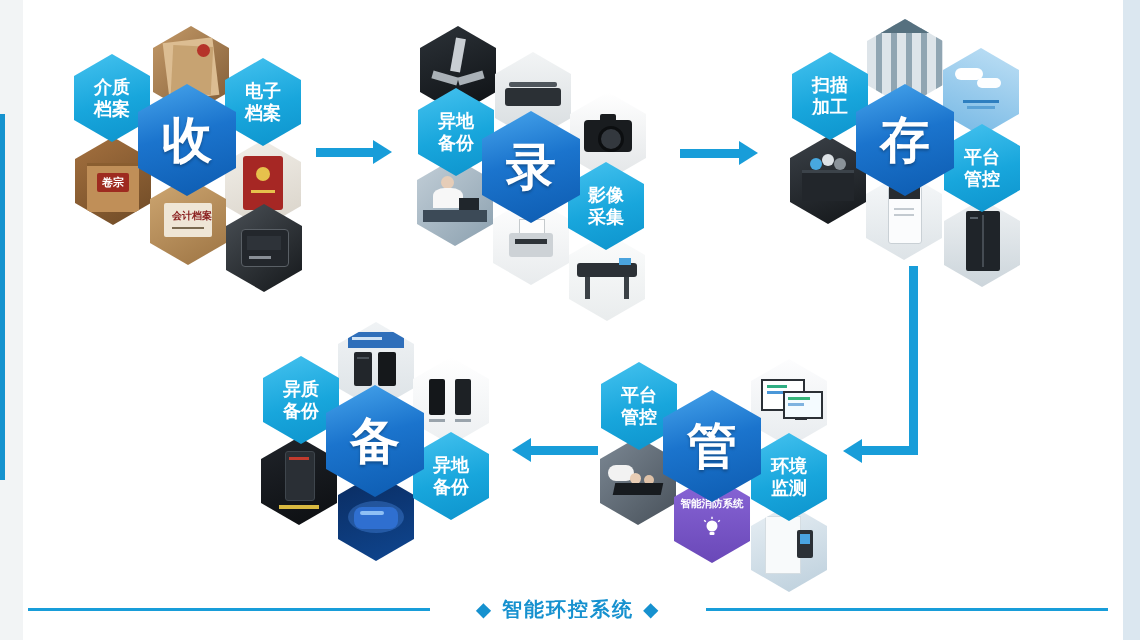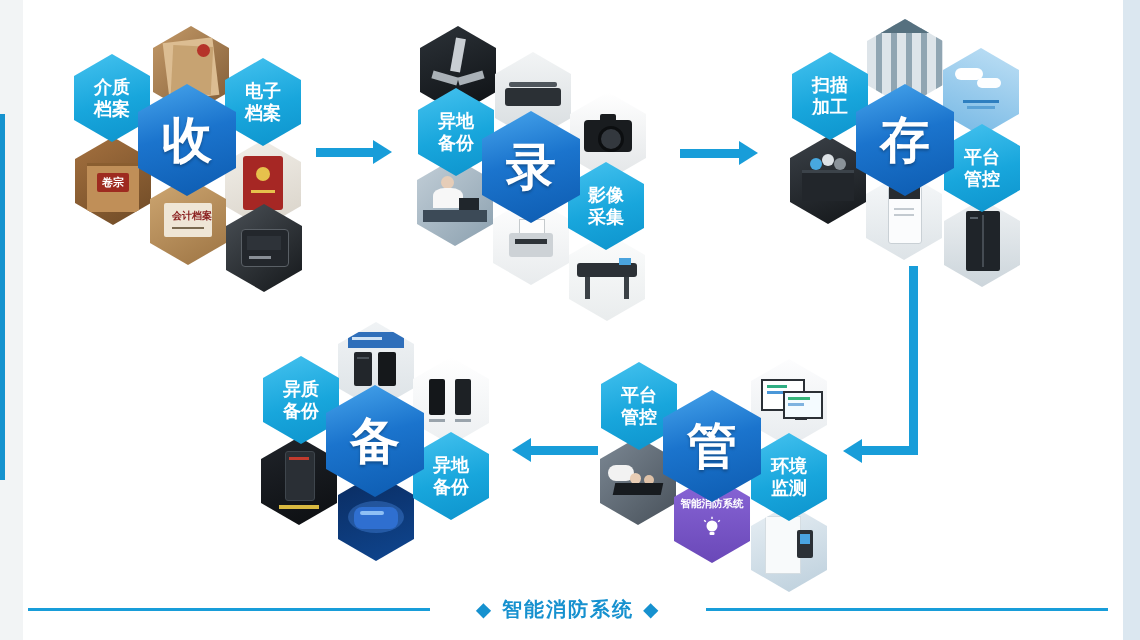--- a/index.html
+++ b/index.html
@@ -293,21 +293,21 @@
   </div>
 
   <div class="hex small photo" style="left:338px;top:473px;background:linear-gradient(160deg,#0a2b5f,#0f4690)">
     <span class="sh" style="left:10px;top:28px;width:56px;height:32px;border-radius:50%;background:rgba(90,160,255,.3)"></span>
     <span class="sh" style="left:16px;top:34px;width:44px;height:22px;background:#2f6fd0;border-radius:8px"></span>
     <span class="sh" style="left:22px;top:38px;width:24px;height:4px;background:#8fc0f5;border-radius:2px"></span>
   </div>
 
   <div class="caption-row" style="left:28px;top:596px;width:1080px">
     <span class="cap-line"></span>
-    <span class="cap-text">◆ 智能消防系统 ◆</span>
+    <span class="cap-text">◆ 智能环控系统 ◆</span>
     <span class="cap-line"></span>
   </div>
 
   <div class="edge" style="left:0;top:0;width:23px;height:640px;background:#f2f4f5"></div>
   <div class="edge" style="left:0;top:114px;width:5px;height:366px;background:#1693cf"></div>
   <div class="edge" style="left:1123px;top:0;width:17px;height:640px;background:#dbe7f0"></div>
 
 </div>
 
 </body></html>

